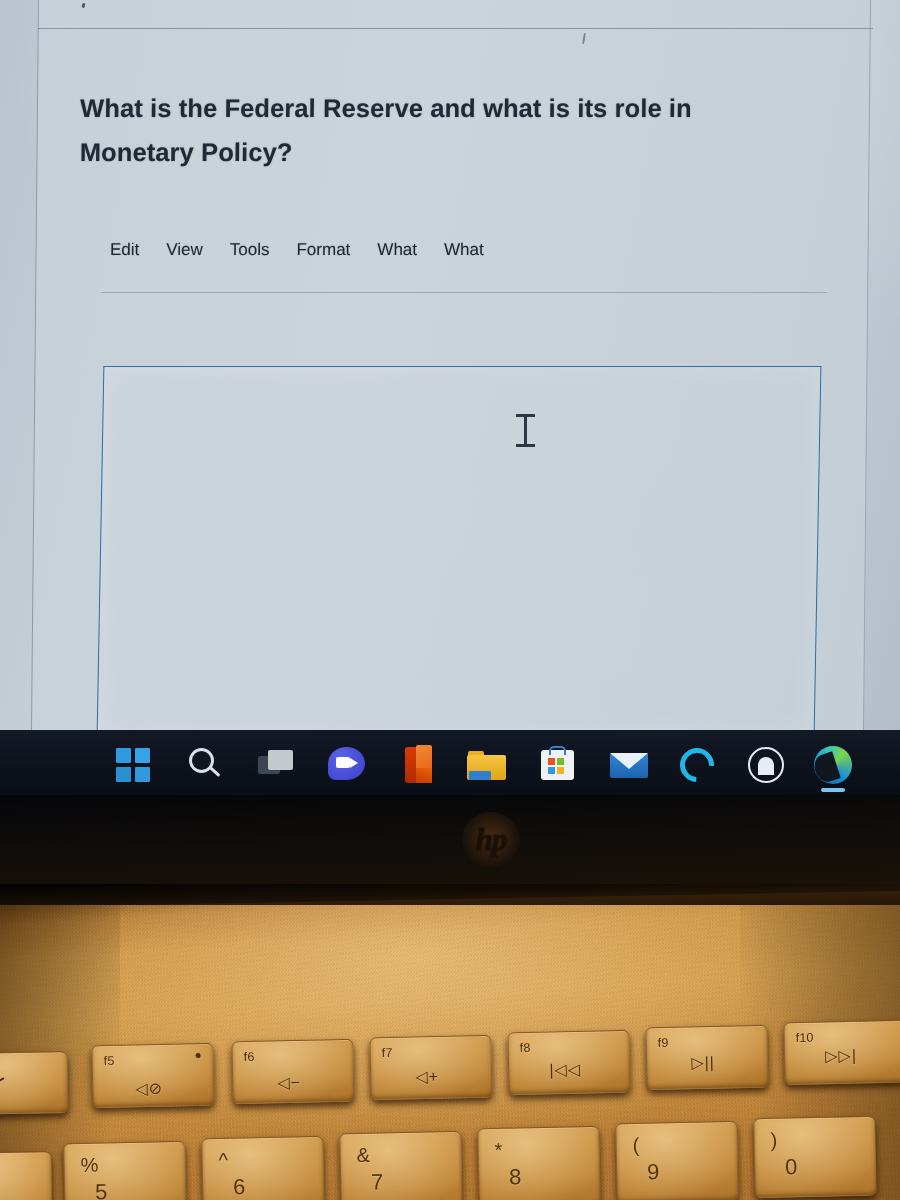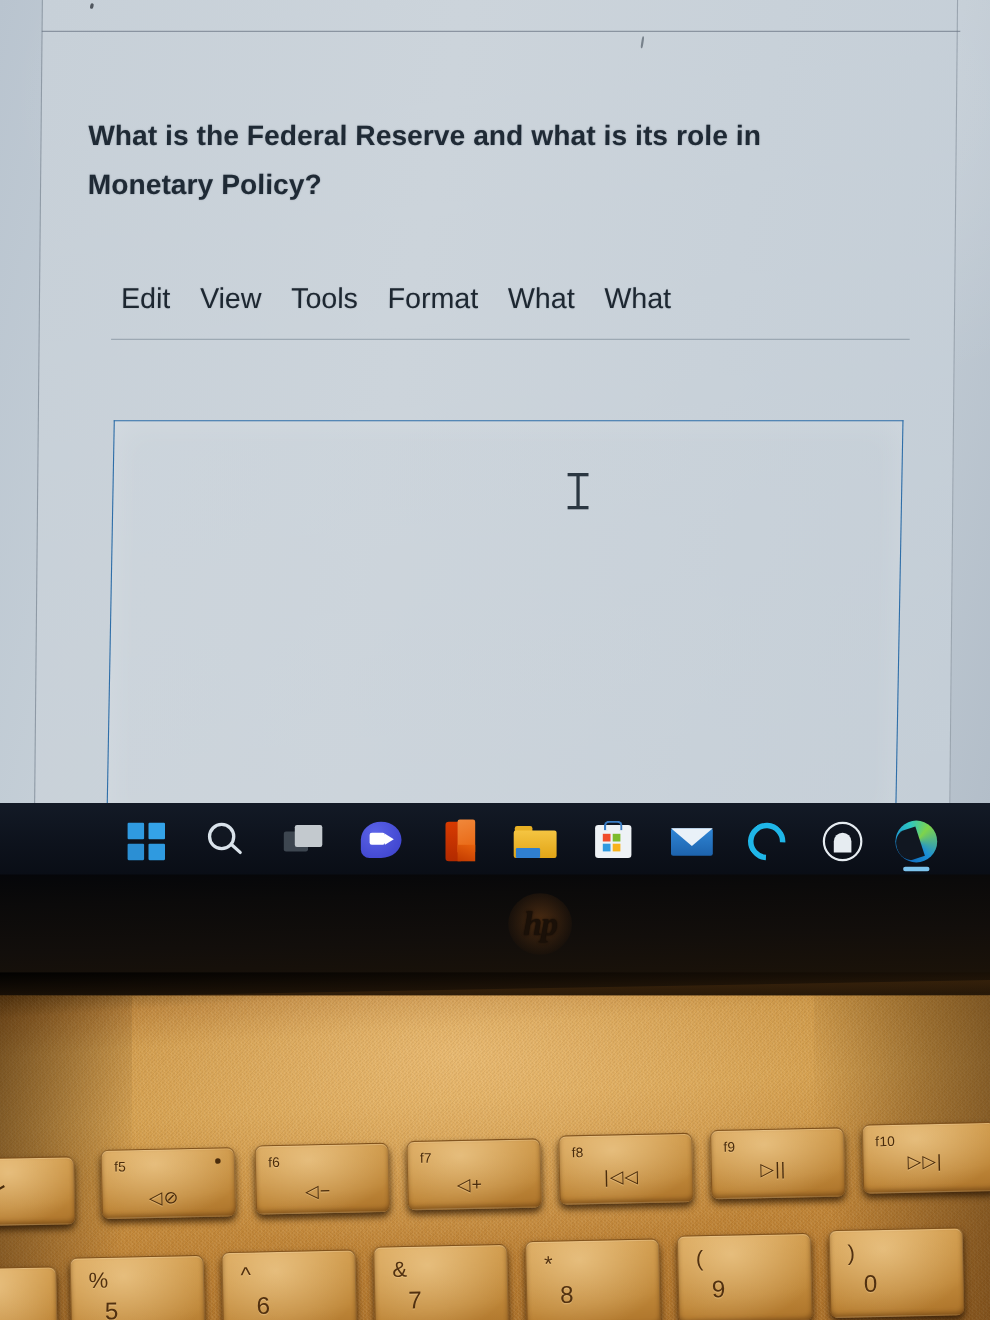--- a/index.html
+++ b/index.html
@@ -27,35 +27,35 @@
   }
   .sheet-top-rule{
     position:absolute; left:38px; top:28px; width:835px; height:0;
     border-top:1.4px solid rgba(104,116,130,.66);
     transform:skewX(-0.55deg); transform-origin:top left;
   }
   .speck-a{position:absolute;left:82px;top:3px;width:3px;height:5px;background:rgba(40,46,54,.75);border-radius:40%;transform:rotate(14deg);}
   .speck-b{position:absolute;left:583px;top:33px;width:2px;height:11px;background:rgba(70,80,92,.62);border-radius:40%;transform:rotate(9deg);}
 
   
-  .content{ position:absolute; left:0; top:0; width:814px; height:736px;margin-top:16px; }
+  .content{ position:absolute; left:0; top:0; width:814px; height:736px; }
 
   .doc-title{
     position:absolute; left:80px; top:86px; width:680px;
     font-size:25.5px; line-height:44px; font-weight:600; letter-spacing:.1px;
     color:#1f2a35; text-shadow:0 0 1.4px rgba(60,72,86,.45);
     transform:skewX(-0.5deg);
   }
 
   .menubar{
     position:absolute; left:110px; top:240px; display:flex; gap:0;
     transform:skewX(-0.5deg);
   }
   .menubar .mi{
-    font-size:26px; color:#1d2731; padding:0 14px 0 0; margin-right:13px;
+    font-size:17px; color:#1d2731; padding:0 14px 0 0; margin-right:13px;
     text-shadow:0 0 1.2px rgba(60,72,86,.35); white-space:nowrap;
   }
   .menubar .mi:last-child{margin-right:0;}
 
   .menu-rule{
     position:absolute; left:101px; top:292px; width:726px; height:0;
     border-top:1.2px solid rgba(120,134,148,.55); transform:skewX(-0.5deg);
   }
 
   .toolbar{

